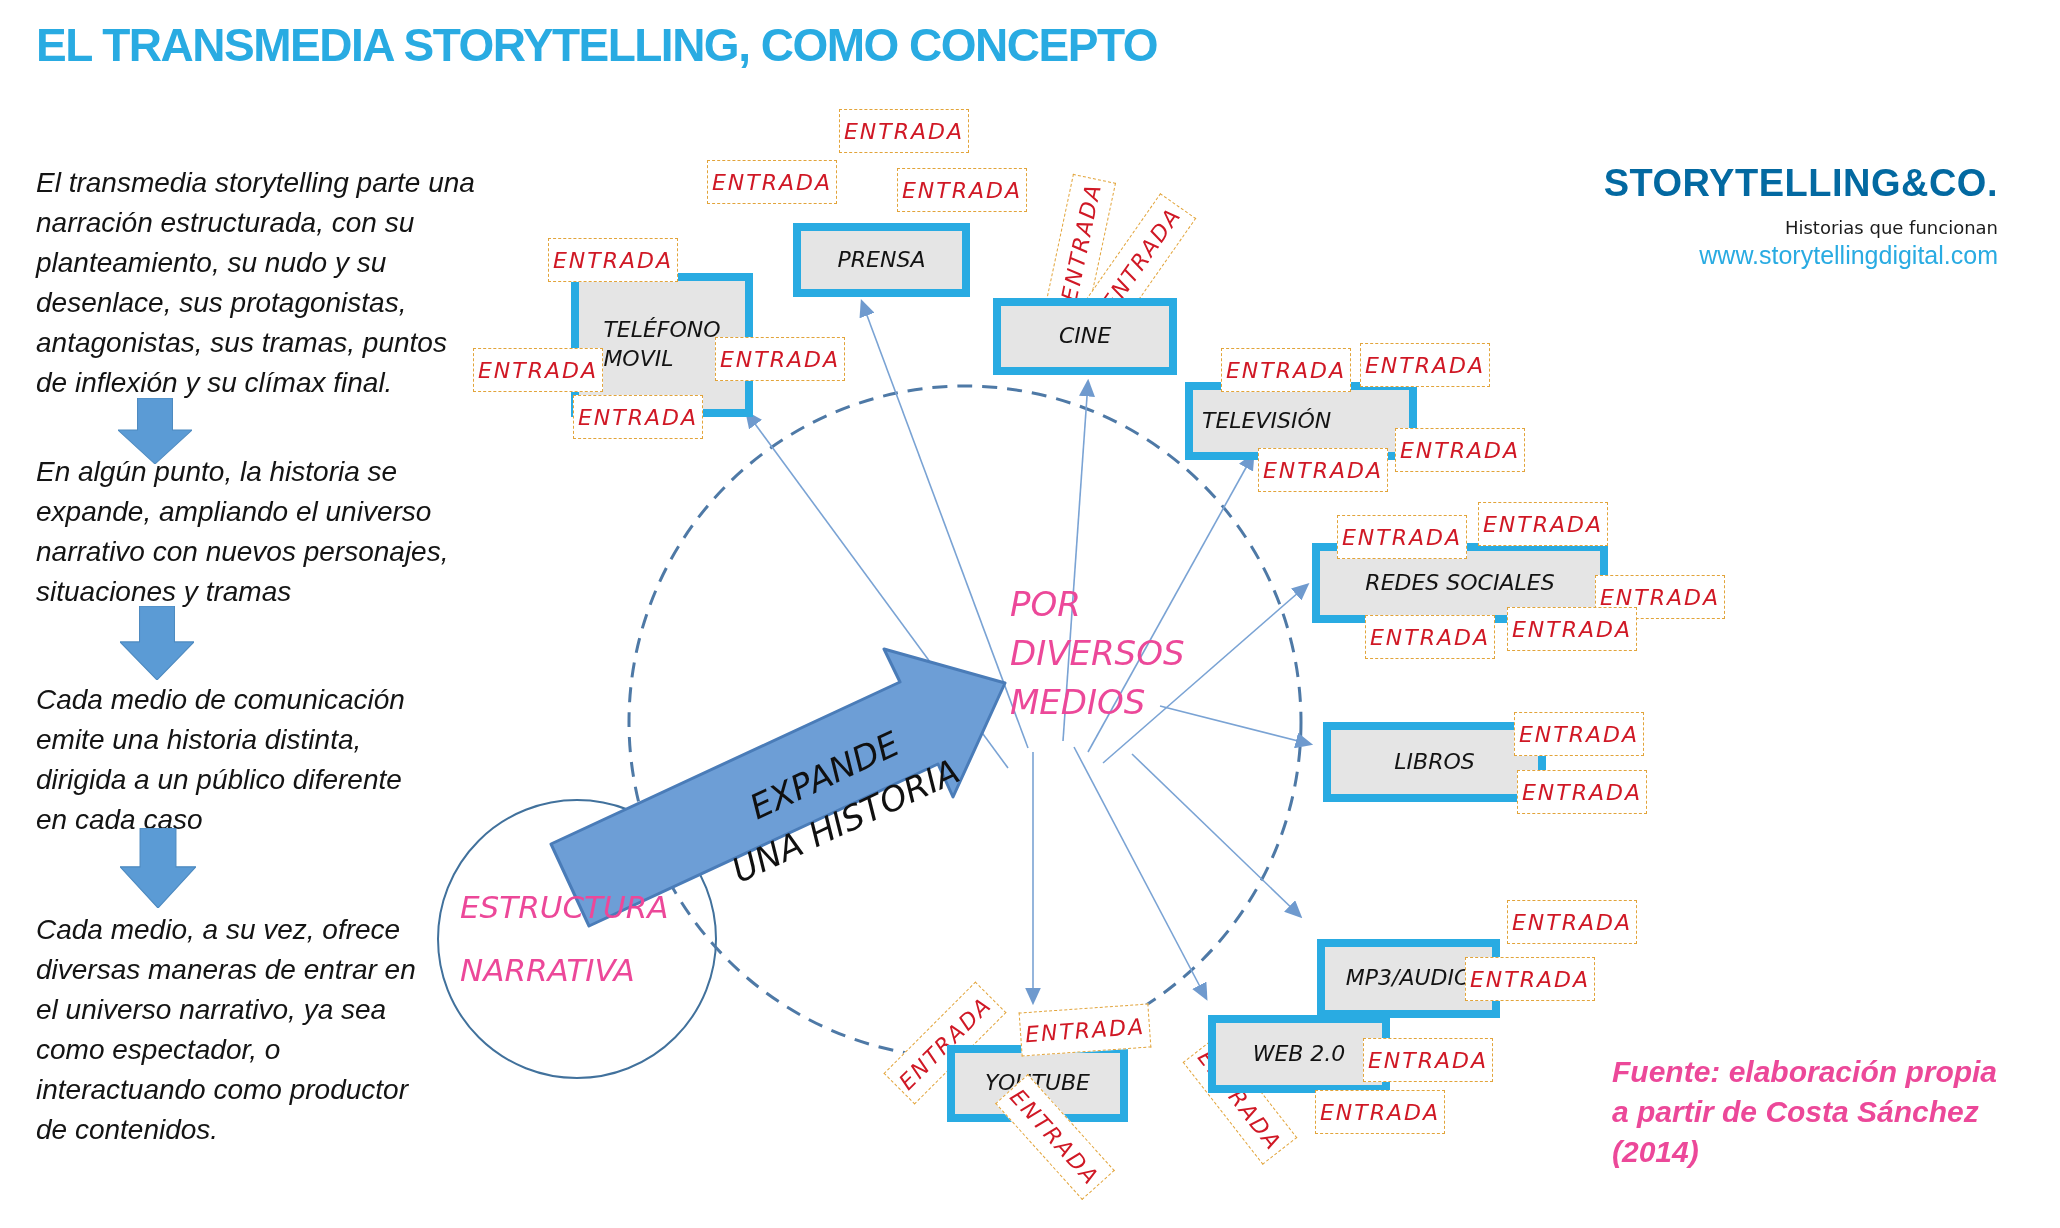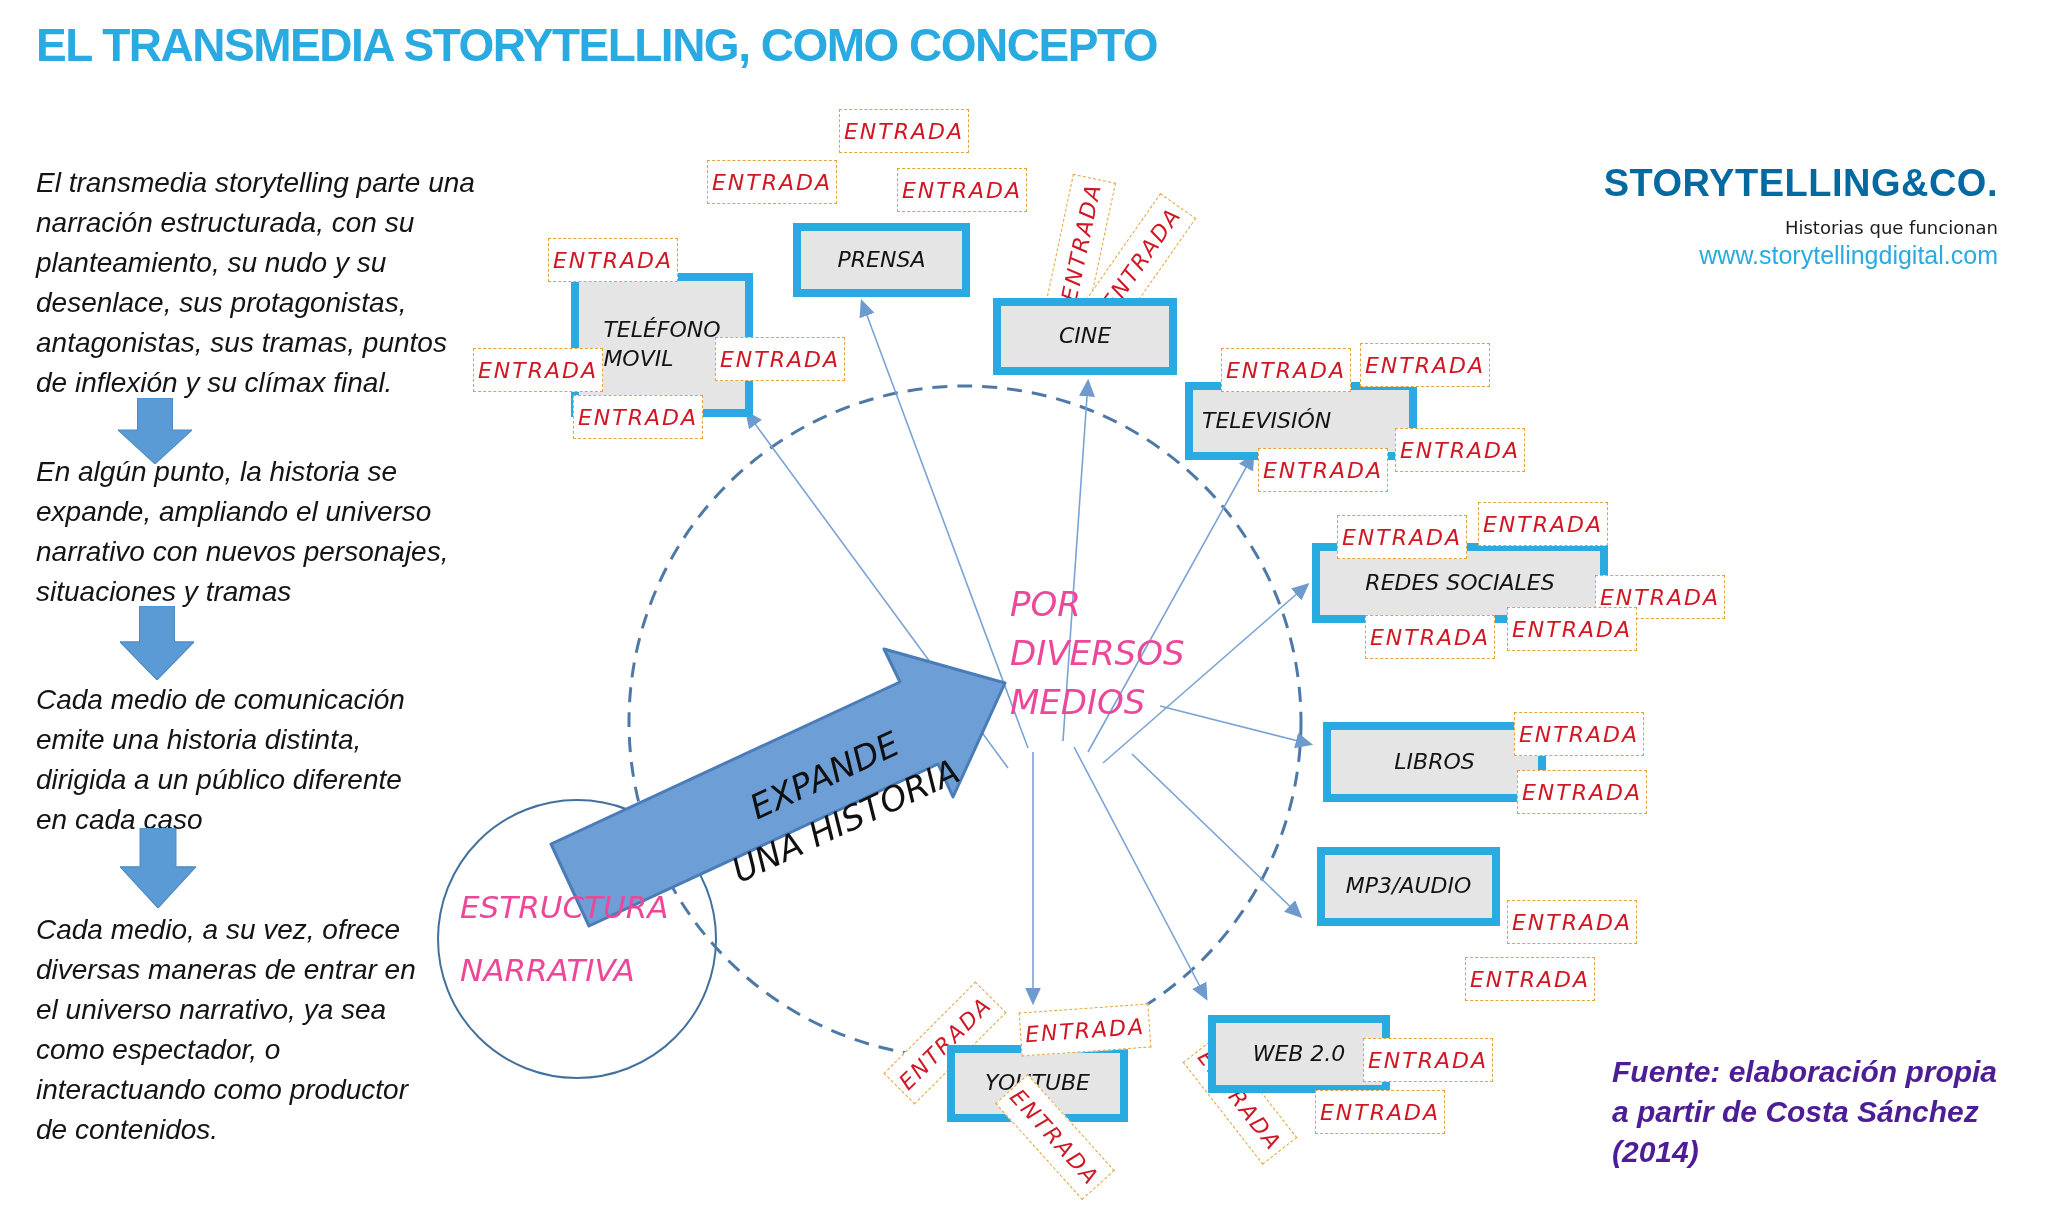--- a/index.html
+++ b/index.html
@@ -6,21 +6,21 @@
   #canvas{position:relative;width:2060px;height:1228px;background:#ffffff;overflow:hidden;
           font-family:"Liberation Sans",sans-serif;}
   
   .title{position:absolute;left:36px;top:18px;font-size:46px;font-weight:700;letter-spacing:-1.5px;
          color:#29abe2;white-space:nowrap;}
   .brand{position:absolute;right:62px;top:162px;text-align:right;}
   .brand-name{font-size:38px;font-weight:700;color:#0369a1;letter-spacing:.5px;}
   .brand-tag{font-size:18px;color:#1c1c1c;margin-top:12px;font-family:"DejaVu Sans",sans-serif;}
   .brand-url{font-size:25px;color:#29abe2;margin-top:3px;}
   .source{position:absolute;left:1612px;top:1052px;font-size:30px;font-style:italic;font-weight:700;
-          color:#4c1d95;line-height:40px;white-space:pre-line;}
+          color:#ec4899;line-height:40px;white-space:pre-line;}
   
   .para{position:absolute;left:36px;width:470px;font-style:italic;font-size:28px;line-height:40px;
         color:#141414;white-space:pre-line;}
   .darr{position:absolute;z-index:1;}
   
   .overlay{position:absolute;left:0;top:0;z-index:1;}
   .ncircle{position:absolute;left:437px;top:799px;width:276px;height:276px;border:2px solid #41719c;
            border-radius:50%;background:#fff;z-index:0;}
   .hand{font-family:"DejaVu Sans",sans-serif;font-style:italic;color:#ec4899;}
   .estructura{position:absolute;left:460px;top:876px;width:220px;font-size:31px;line-height:63px;
@@ -117,21 +117,21 @@
   <div class="expande hand">EXPANDE
 UNA HISTORIA</div>
 
   <div class="mbox" style="left:571px;top:273px;width:182px;height:144px">TELÉFONO
 MOVIL</div>
   <div class="mbox" style="left:793px;top:223px;width:177px;height:74px">PRENSA</div>
   <div class="mbox" style="left:993px;top:298px;width:184px;height:77px">CINE</div>
   <div class="mbox tleft" style="left:1185px;top:382px;width:232px;height:78px">TELEVISIÓN</div>
   <div class="mbox" style="left:1312px;top:543px;width:296px;height:80px">REDES SOCIALES</div>
   <div class="mbox" style="left:1323px;top:722px;width:223px;height:80px">LIBROS</div>
-  <div class="mbox" style="left:1317px;top:847px;width:183px;height:79px">MP3/AUDIO</div>
+  <div class="mbox" style="left:1317px;top:939px;width:183px;height:79px">MP3/AUDIO</div>
   <div class="mbox" style="left:1208px;top:1015px;width:182px;height:78px">WEB 2.0</div>
   <div class="mbox" style="left:947px;top:1045px;width:181px;height:77px">YOUTUBE</div>
 
   <div class="entrada" style="left:548px;top:238px">ENTRADA</div>
   <div class="entrada" style="left:473px;top:348px">ENTRADA</div>
   <div class="entrada" style="left:715px;top:337px">ENTRADA</div>
   <div class="entrada" style="left:573px;top:395px">ENTRADA</div>
 
   <div class="entrada" style="left:839px;top:109px">ENTRADA</div>
   <div class="entrada" style="left:707px;top:160px">ENTRADA</div>

